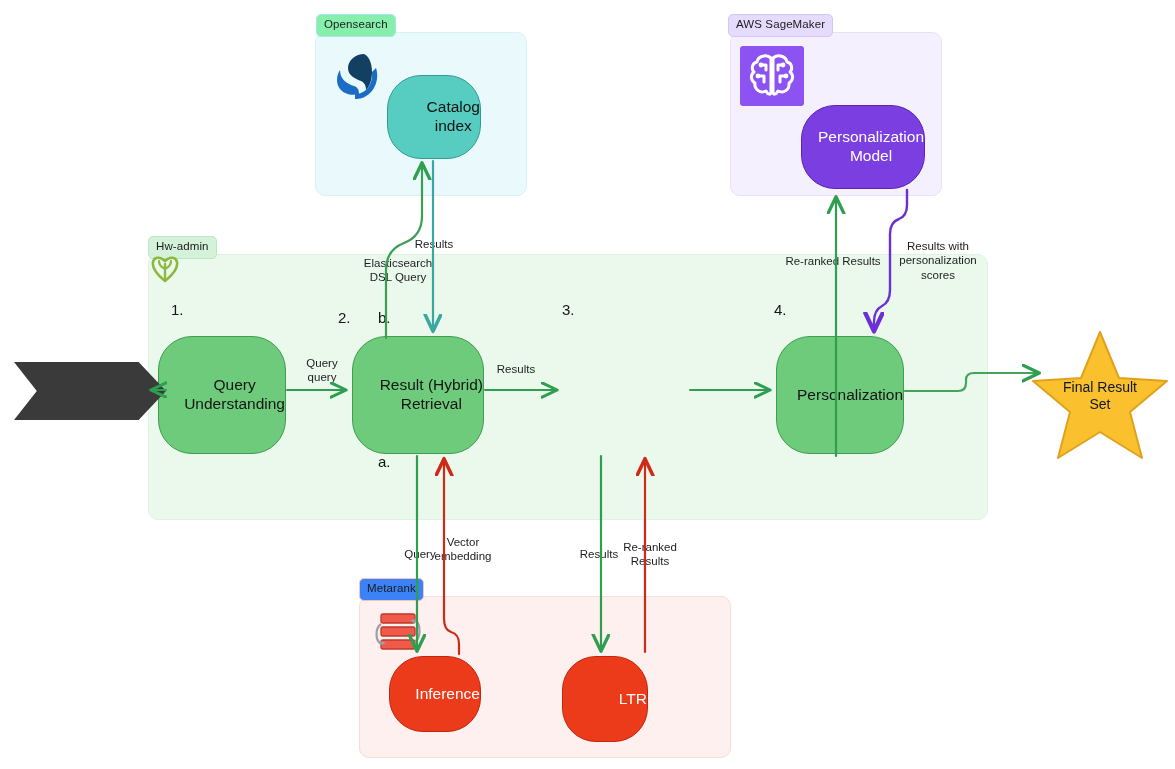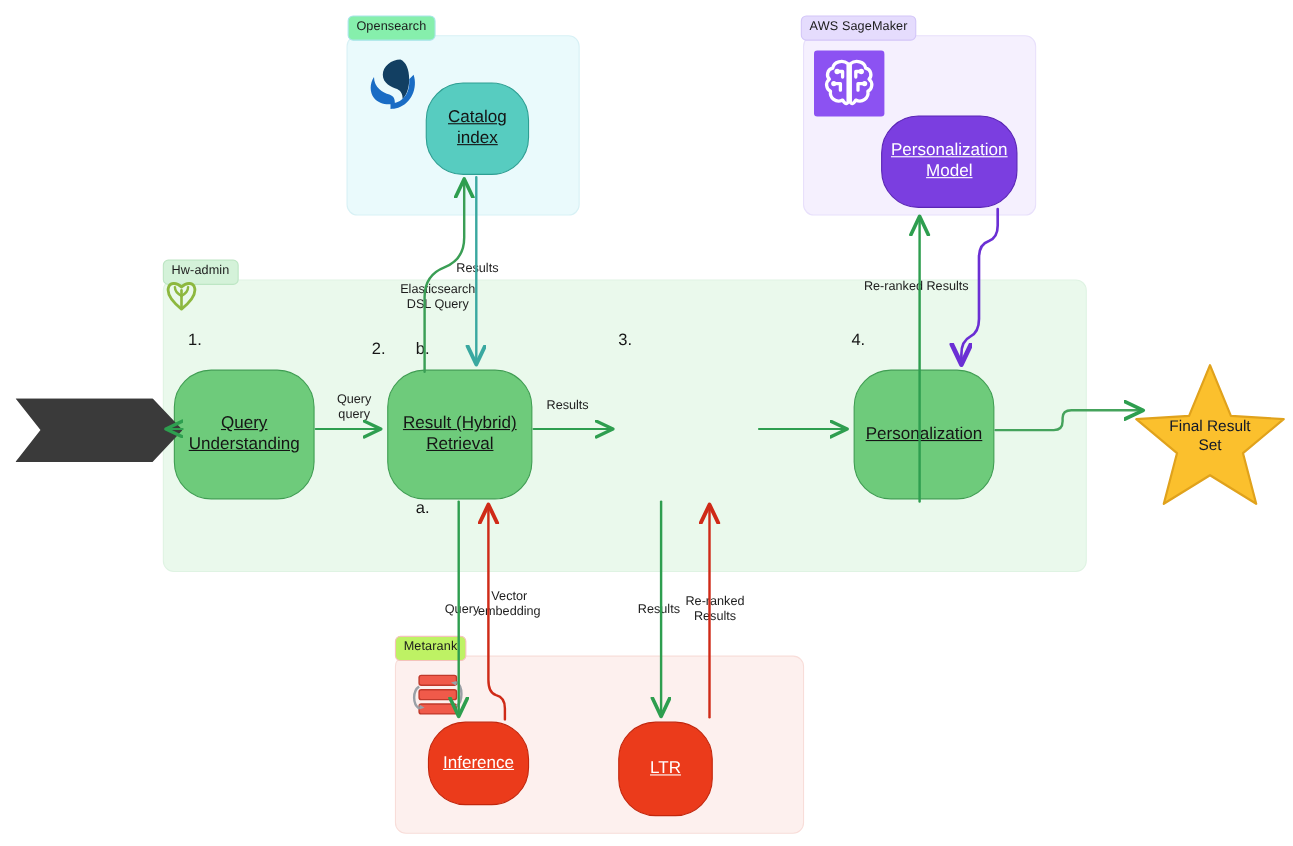--- a/index.html
+++ b/index.html
@@ -37,32 +37,31 @@
     white-space: nowrap;
     letter-spacing: 0.1px;
   }
   .grp-opensearch { background:#eafafc; border:1px solid #d8f1f5; }
   .tag-opensearch { background:#86efac; border:1px solid #a9e5ea; }
   .grp-sagemaker  { background:#f5f0fe; border:1px solid #e8e0fb; }
   .tag-sagemaker  { background:#e5dcfd; border:1px solid #d3c6f8; }
   .grp-hwadmin    { background:#eaf9ec; border:1px solid #dff3e3; }
   .tag-hwadmin    { background:#d4f2d9; border:1px solid #bde6c4; }
   .grp-metarank   { background:#fdf0ee; border:1px solid #f8ddd9; }
-  .tag-metarank   { background:#bef264; border:1px solid #f4c3bb; }
+  .tag-metarank   { background:#3b82f6; border:1px solid #f4c3bb; }
 
   
   .node {
     position: absolute;
     display: flex;
     align-items: center;
-    justify-content: center;
+    justify-content: flex-end;
     text-align: center;
     border-radius: 34px;
     line-height: 1.2;
-    text-decoration: underline;
   }
   .node-green {
     background: #6ecb7b;
     border: 1.6px solid #3f9d52;
     color: #151515;
     font-size: 15.5px;
   }
   .node-teal {
     background: #57ccc0;
     border: 1.6px solid #2e9e92;
@@ -258,20 +257,23 @@
   <div class="edge-label" style="left:432px; top:535px; width:62px;">Vector
 embedding</div>
 
   <div class="edge-label" style="left:575px; top:547px; width:48px;">Results</div>
 
   <div class="edge-label" style="left:620px; top:540px; width:60px;">Re-ranked
 Results</div>
 
   <div class="edge-label" style="left:779px; top:254px; width:108px;">Re-ranked Results</div>
 
+  <div class="edge-label" style="left:884px; top:239px; width:108px;">Results with
+personalization
+scores</div>
 
   <svg class="wires" viewBox="0 0 1175 769">
     <defs>
       <marker id="ahGreen" markerWidth="9" markerHeight="9" refX="7.4" refY="4.2" orient="auto" markerUnits="strokeWidth">
         <path d="M0.4,0.6 L8,4.2 L0.4,7.8" fill="none" stroke="#2e9e4f" stroke-width="1.5" stroke-linecap="round" stroke-linejoin="round"></path>
       </marker>
       <marker id="ahTeal" markerWidth="9" markerHeight="9" refX="7.4" refY="4.2" orient="auto" markerUnits="strokeWidth">
         <path d="M0.4,0.6 L8,4.2 L0.4,7.8" fill="none" stroke="#3aa8a0" stroke-width="1.6" stroke-linecap="round" stroke-linejoin="round"></path>
       </marker>
       <marker id="ahRed" markerWidth="9" markerHeight="9" refX="7.4" refY="4.2" orient="auto" markerUnits="strokeWidth">

